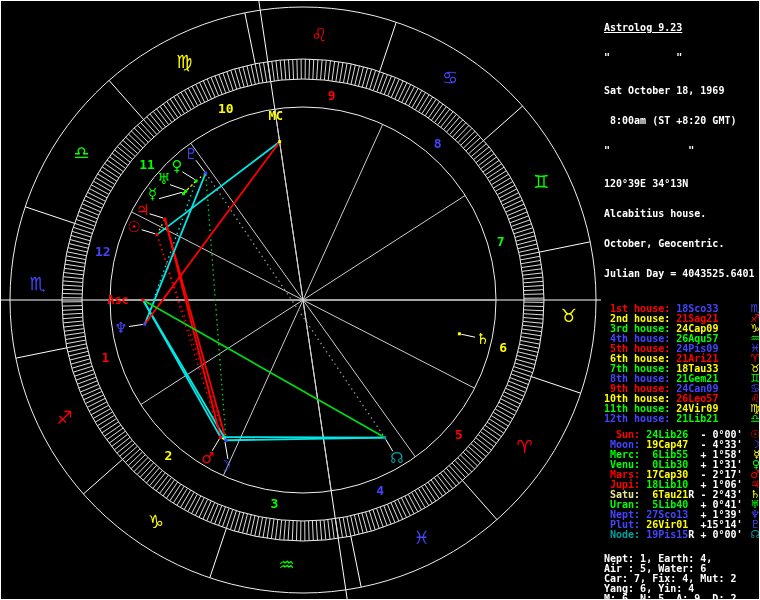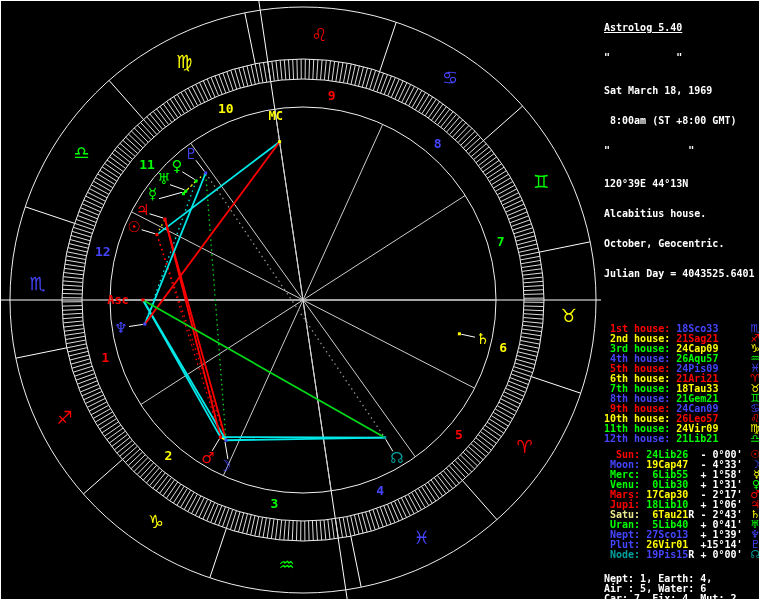--- a/index.html
+++ b/index.html
@@ -5,21 +5,21 @@
   html,body{margin:0;padding:0;background:#000;}
   .app{position:relative;width:760px;height:600px;background:#000;
        border:1px solid #fff;box-sizing:border-box;overflow:hidden;
        font-family:"DejaVu Sans Mono",monospace;}
   #wheel{position:absolute;left:0;top:0;}
   .sidebar{position:absolute;left:601px;top:2px;width:156px;color:#fff;
            font-size:10px;line-height:10px;font-weight:bold;padding-left:2px;}
   .sidebar div{white-space:pre;}
   .title{text-decoration:underline;}
   .g3{margin-top:3px;}
-  #houses{margin-top:25px;}
+  #houses{margin-top:5px;}
   #planets{margin-top:6px;}
   #stats{margin-top:14px;}
   .r{display:flex;justify-content:space-between;height:10px;}
   .t{white-space:pre;}
   .g{font-family:"DejaVu Sans",sans-serif;font-size:11px;line-height:10px;}
 </style>
 </head>
 <body>
 
 <div class="app">
@@ -506,26 +506,26 @@
         <line x1="391.85555355244264" y1="450.3339998010497" x2="384.70795270168014" y2="438.2960679986935" stroke="#fff" stroke-width="1"></line>
         <text x="395.9398968957355" y="457.2128179738247" text-anchor="middle" fill="#00a0a0" font-size="15" font-family="&quot;DejaVu Sans&quot;,sans-serif" dy="5">☊</text>
       </g>
       <g>
         <text x="117" y="299" text-anchor="middle" fill="#ff0000" font-size="12" font-family="&quot;DejaVu Sans Mono&quot;,monospace" font-weight="bold" dy="4">Asc</text>
         <text x="274.82855668739154" y="114.99534606888415" text-anchor="middle" fill="#ffff00" font-size="12" font-family="&quot;DejaVu Sans Mono&quot;,monospace" font-weight="bold" dy="4">MC</text>
       </g>
     </svg>
   <div class="sidebar">
     <div>
-      <div class="title">Astrolog 5.40</div>
+      <div class="title">Astrolog 9.23</div>
       <div>"           "</div>
-      <div class="g3">Sat March 18, 1969</div>
-      <div> 8:00am (ST +8:00 GMT)</div>
+      <div class="g3">Sat October 18, 1969</div>
+      <div> 8:00am (ST +8:20 GMT)</div>
       <div>"             "</div>
-      <div class="g3">120°39E 44°13N</div>
+      <div class="g3">120°39E 34°13N</div>
       <div>Alcabitius house.</div>
       <div>October, Geocentric.</div>
       <div>Julian Day = 4043525.6401</div>
     </div>
     <div id="houses"><div class="r"><span class="t"><span style="color:#ff0000"> 1st house:</span> <span style="color:#4545ff">18Sco33</span></span><span class="g" style="color:#4545ff">♏</span></div><div class="r"><span class="t"><span style="color:#ffff00"> 2nd house:</span> <span style="color:#ff0000">21Sag21</span></span><span class="g" style="color:#ff0000">♐</span></div><div class="r"><span class="t"><span style="color:#00ff00"> 3rd house:</span> <span style="color:#ffff00">24Cap09</span></span><span class="g" style="color:#ffff00">♑</span></div><div class="r"><span class="t"><span style="color:#4545ff"> 4th house:</span> <span style="color:#00ff00">26Aqu57</span></span><span class="g" style="color:#00ff00">♒</span></div><div class="r"><span class="t"><span style="color:#ff0000"> 5th house:</span> <span style="color:#4545ff">24Pis09</span></span><span class="g" style="color:#4545ff">♓</span></div><div class="r"><span class="t"><span style="color:#ffff00"> 6th house:</span> <span style="color:#ff0000">21Ari21</span></span><span class="g" style="color:#ff0000">♈</span></div><div class="r"><span class="t"><span style="color:#00ff00"> 7th house:</span> <span style="color:#ffff00">18Tau33</span></span><span class="g" style="color:#ffff00">♉</span></div><div class="r"><span class="t"><span style="color:#4545ff"> 8th house:</span> <span style="color:#00ff00">21Gem21</span></span><span class="g" style="color:#00ff00">♊</span></div><div class="r"><span class="t"><span style="color:#ff0000"> 9th house:</span> <span style="color:#4545ff">24Can09</span></span><span class="g" style="color:#4545ff">♋</span></div><div class="r"><span class="t"><span style="color:#ffff00">10th house:</span> <span style="color:#ff0000">26Leo57</span></span><span class="g" style="color:#ff0000">♌</span></div><div class="r"><span class="t"><span style="color:#00ff00">11th house:</span> <span style="color:#ffff00">24Vir09</span></span><span class="g" style="color:#ffff00">♍</span></div><div class="r"><span class="t"><span style="color:#4545ff">12th house:</span> <span style="color:#00ff00">21Lib21</span></span><span class="g" style="color:#00ff00">♎</span></div></div>
     <div id="planets"><div class="r"><span class="t"><span style="color:#ff0000">  Sun:</span> <span style="color:#00ff00">24Lib26</span><span style="color:#fff"> </span> <span style="color:#fff">- 0°00'</span></span><span class="g" style="color:#ff0000">☉</span></div><div class="r"><span class="t"><span style="color:#4545ff"> Moon:</span> <span style="color:#ffff00">19Cap47</span><span style="color:#fff"> </span> <span style="color:#fff">- 4°33'</span></span><span class="g" style="color:#4545ff">☽</span></div><div class="r"><span class="t"><span style="color:#00ff00"> Merc:</span> <span style="color:#00ff00"> 6Lib55</span><span style="color:#fff"> </span> <span style="color:#fff">+ 1°58'</span></span><span class="g" style="color:#ffff00">☿</span></div><div class="r"><span class="t"><span style="color:#00ff00"> Venu:</span> <span style="color:#00ff00"> 0Lib30</span><span style="color:#fff"> </span> <span style="color:#fff">+ 1°31'</span></span><span class="g" style="color:#00ff00">♀</span></div><div class="r"><span class="t"><span style="color:#ff0000"> Mars:</span> <span style="color:#ffff00">17Cap30</span><span style="color:#fff"> </span> <span style="color:#fff">- 2°17'</span></span><span class="g" style="color:#ff0000">♂</span></div><div class="r"><span class="t"><span style="color:#ff0000"> Jupi:</span> <span style="color:#00ff00">18Lib10</span><span style="color:#fff"> </span> <span style="color:#fff">+ 1°06'</span></span><span class="g" style="color:#ff0000">♃</span></div><div class="r"><span class="t"><span style="color:#e8e890"> Satu:</span> <span style="color:#ffff00"> 6Tau21</span><span style="color:#fff">R</span> <span style="color:#fff">- 2°43'</span></span><span class="g" style="color:#ffff00">♄</span></div><div class="r"><span class="t"><span style="color:#00ff00"> Uran:</span> <span style="color:#00ff00"> 5Lib40</span><span style="color:#fff"> </span> <span style="color:#fff">+ 0°41'</span></span><span class="g" style="color:#00ff00">♅</span></div><div class="r"><span class="t"><span style="color:#4545ff"> Nept:</span> <span style="color:#4545ff">27Sco13</span><span style="color:#fff"> </span> <span style="color:#fff">+ 1°39'</span></span><span class="g" style="color:#4545ff">♆</span></div><div class="r"><span class="t"><span style="color:#4545ff"> Plut:</span> <span style="color:#ffff00">26Vir01</span><span style="color:#fff"> </span> <span style="color:#fff">+15°14'</span></span><span class="g" style="color:#4545ff">♇</span></div><div class="r"><span class="t"><span style="color:#00a0a0"> Node:</span> <span style="color:#4545ff">19Pis15</span><span style="color:#fff">R</span> <span style="color:#fff">+ 0°00'</span></span><span class="g" style="color:#00a0a0">☊</span></div></div>
     <div id="stats"><div>Nept: 1, Earth: 4,</div><div>Air : 5, Water: 6</div><div>Car: 7, Fix: 4, Mut: 2</div><div>Yang: 6, Yin: 4</div><div>M: 6, N: 5, A: 9, D: 2</div></div>
   </div>
 </div>
 

